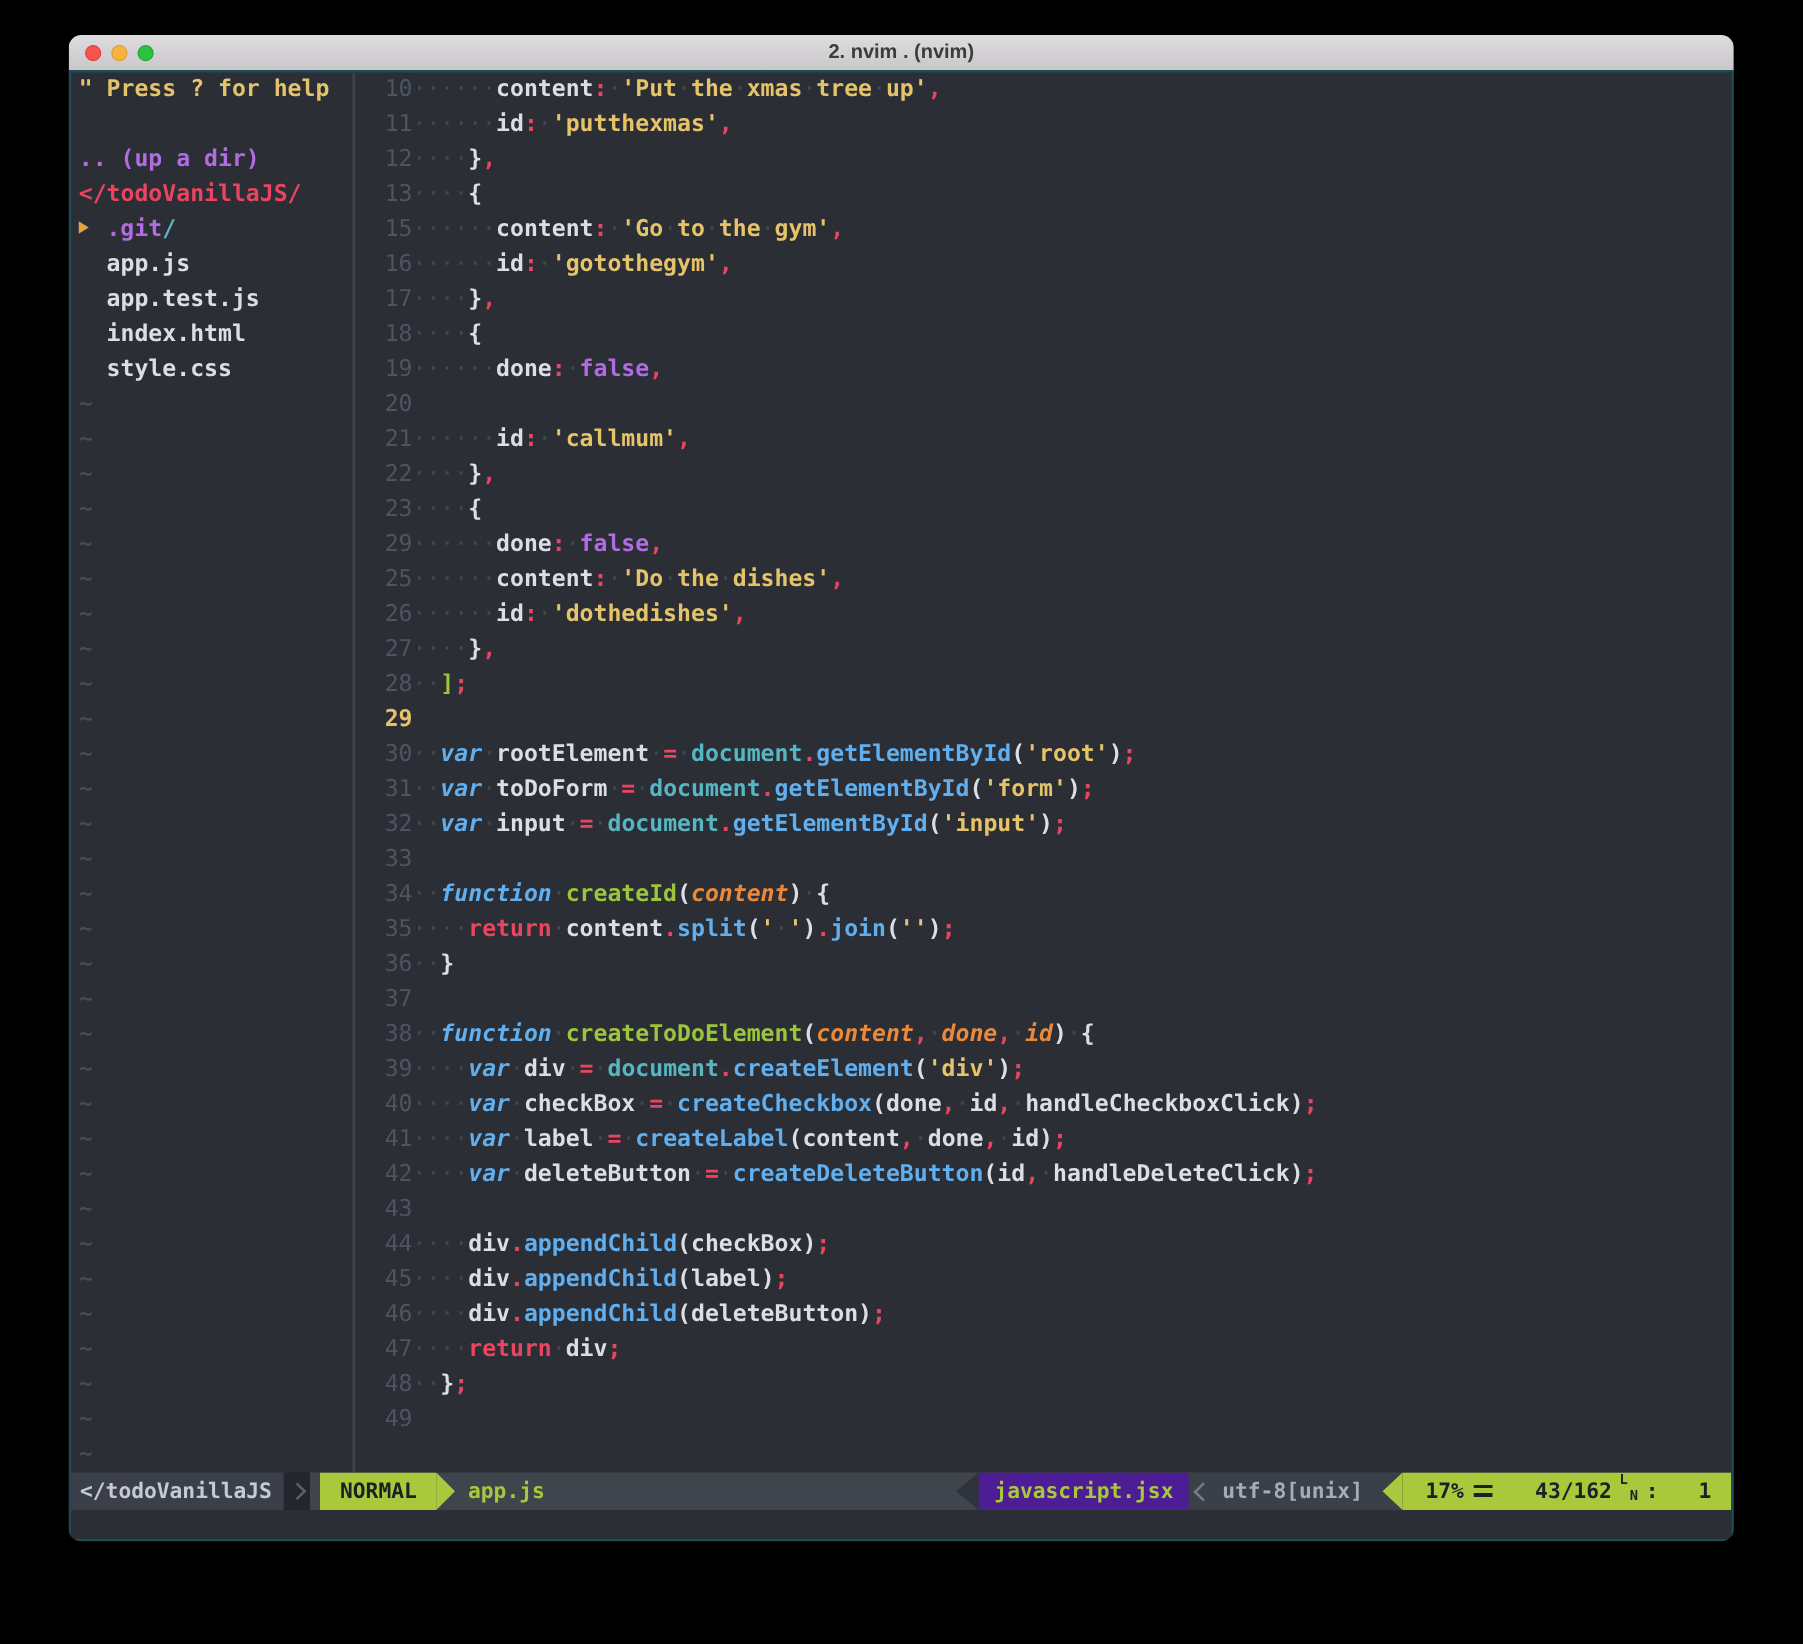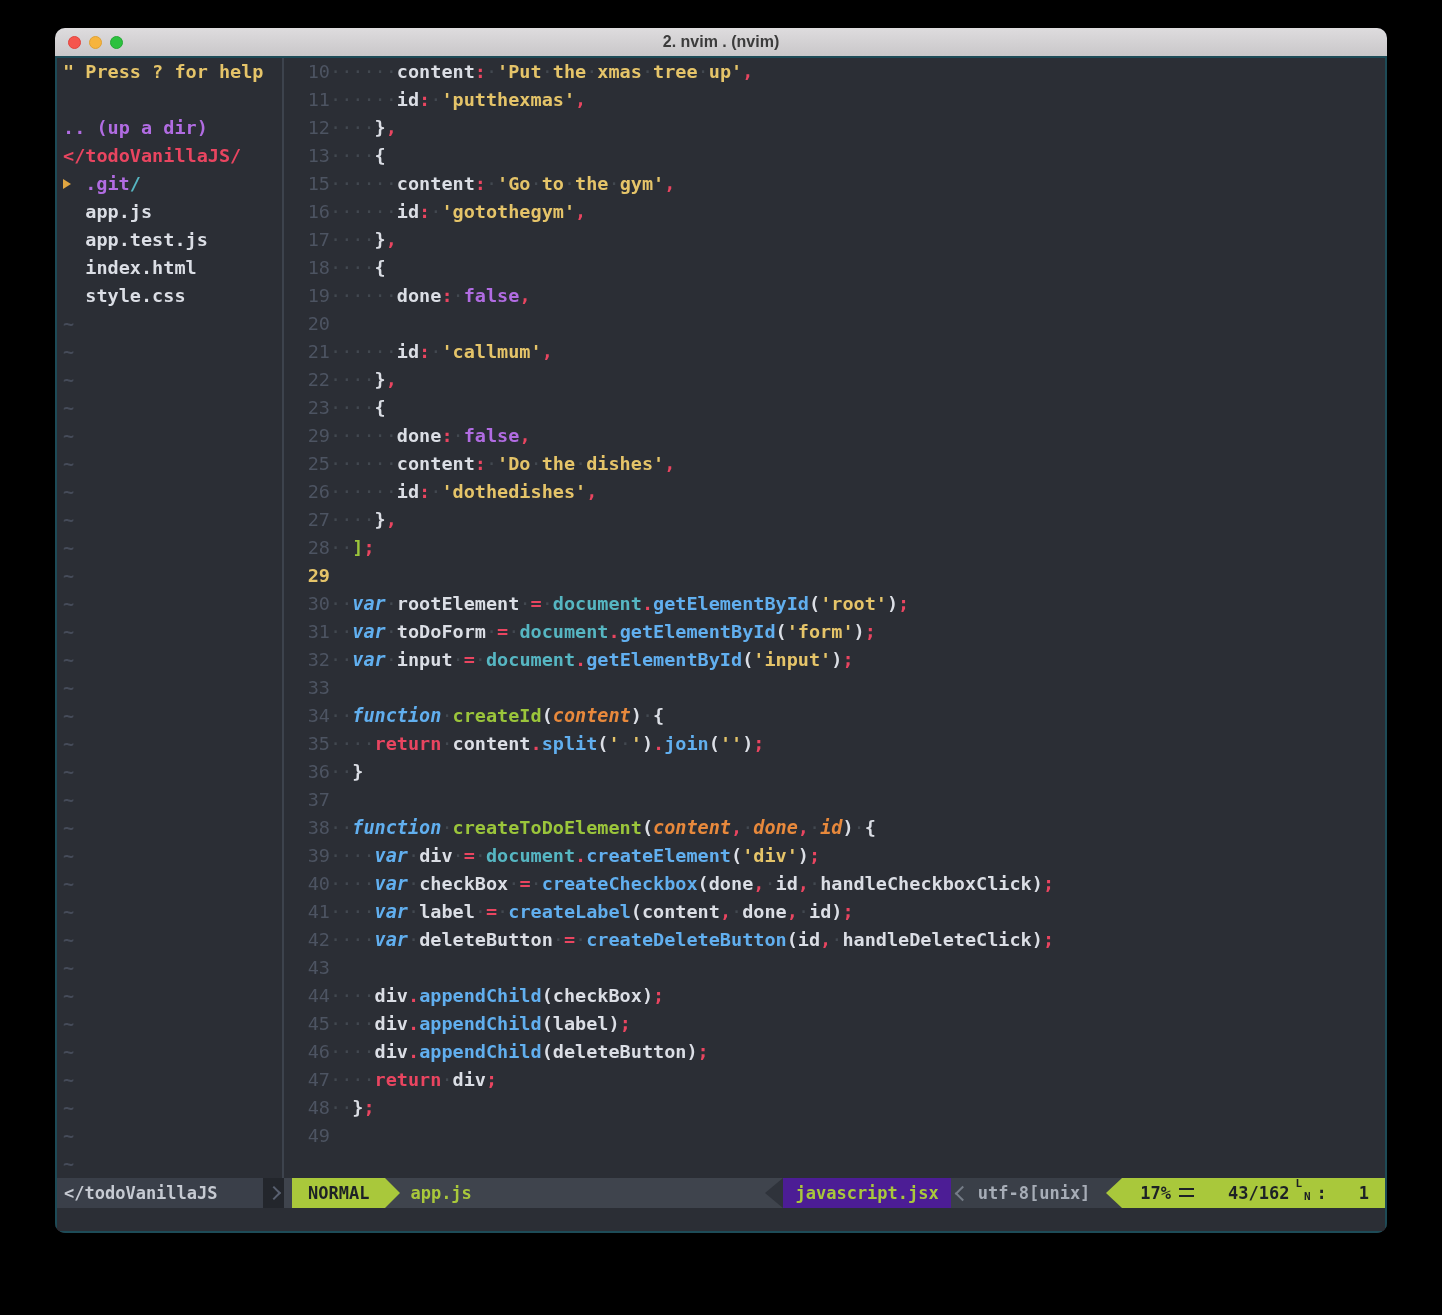--- a/index.html
+++ b/index.html
@@ -60,21 +60,21 @@
   .tk-cy{color:var(--cyan);}
   .tk-tl{color:var(--tilde);}
   .tri{display:inline-block;width:11px;vertical-align:middle;}
   .tri::before{content:"";display:inline-block;width:0;height:0;
      border-left:8px solid var(--orangearrow);border-top:5px solid transparent;
      border-bottom:5px solid transparent;margin-bottom:2px;}
 
   
   .statusline{height:30px;flex:none;display:flex;font-size:17px;
               font-weight:bold;line-height:30px;}
-  .sl-inactive{width:206px;flex:none;background:#3a3f49;color:#c6cad2;
+  .sl-inactive{width:170px;flex:none;background:#3a3f49;color:#c6cad2;
                padding-left:7px;box-sizing:border-box;white-space:pre;}
   .sl-gap{width:21px;flex:none;background:#23262c;display:flex;
           align-items:center;justify-content:center;}
   .chev{display:inline-block;width:8px;height:8px;border-top:2px solid #596070;
         border-right:2px solid #596070;transform:rotate(45deg);}
   .sl-active{flex:1;display:flex;background:#3f444d;overflow:hidden;}
   .sl-lead{width:8px;flex:none;background:#3f444d;}
   .sl-mode{background:var(--lime);color:#1d2126;padding:0 16px;flex:none;}
   .arrow-r{width:0;height:0;flex:none;border-left:15px solid var(--lime);
            border-top:15px solid transparent;border-bottom:15px solid transparent;}

